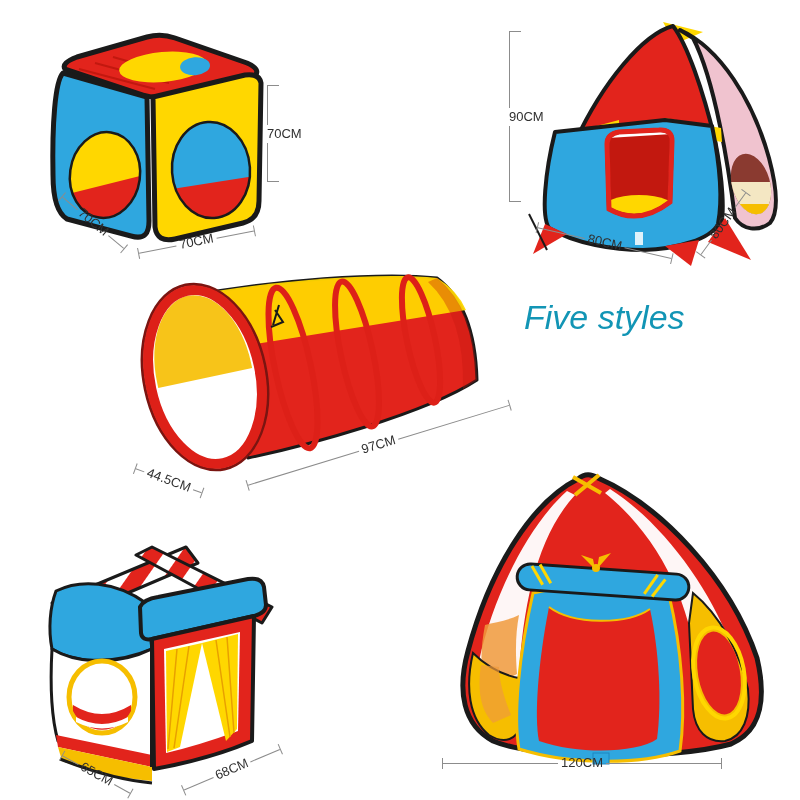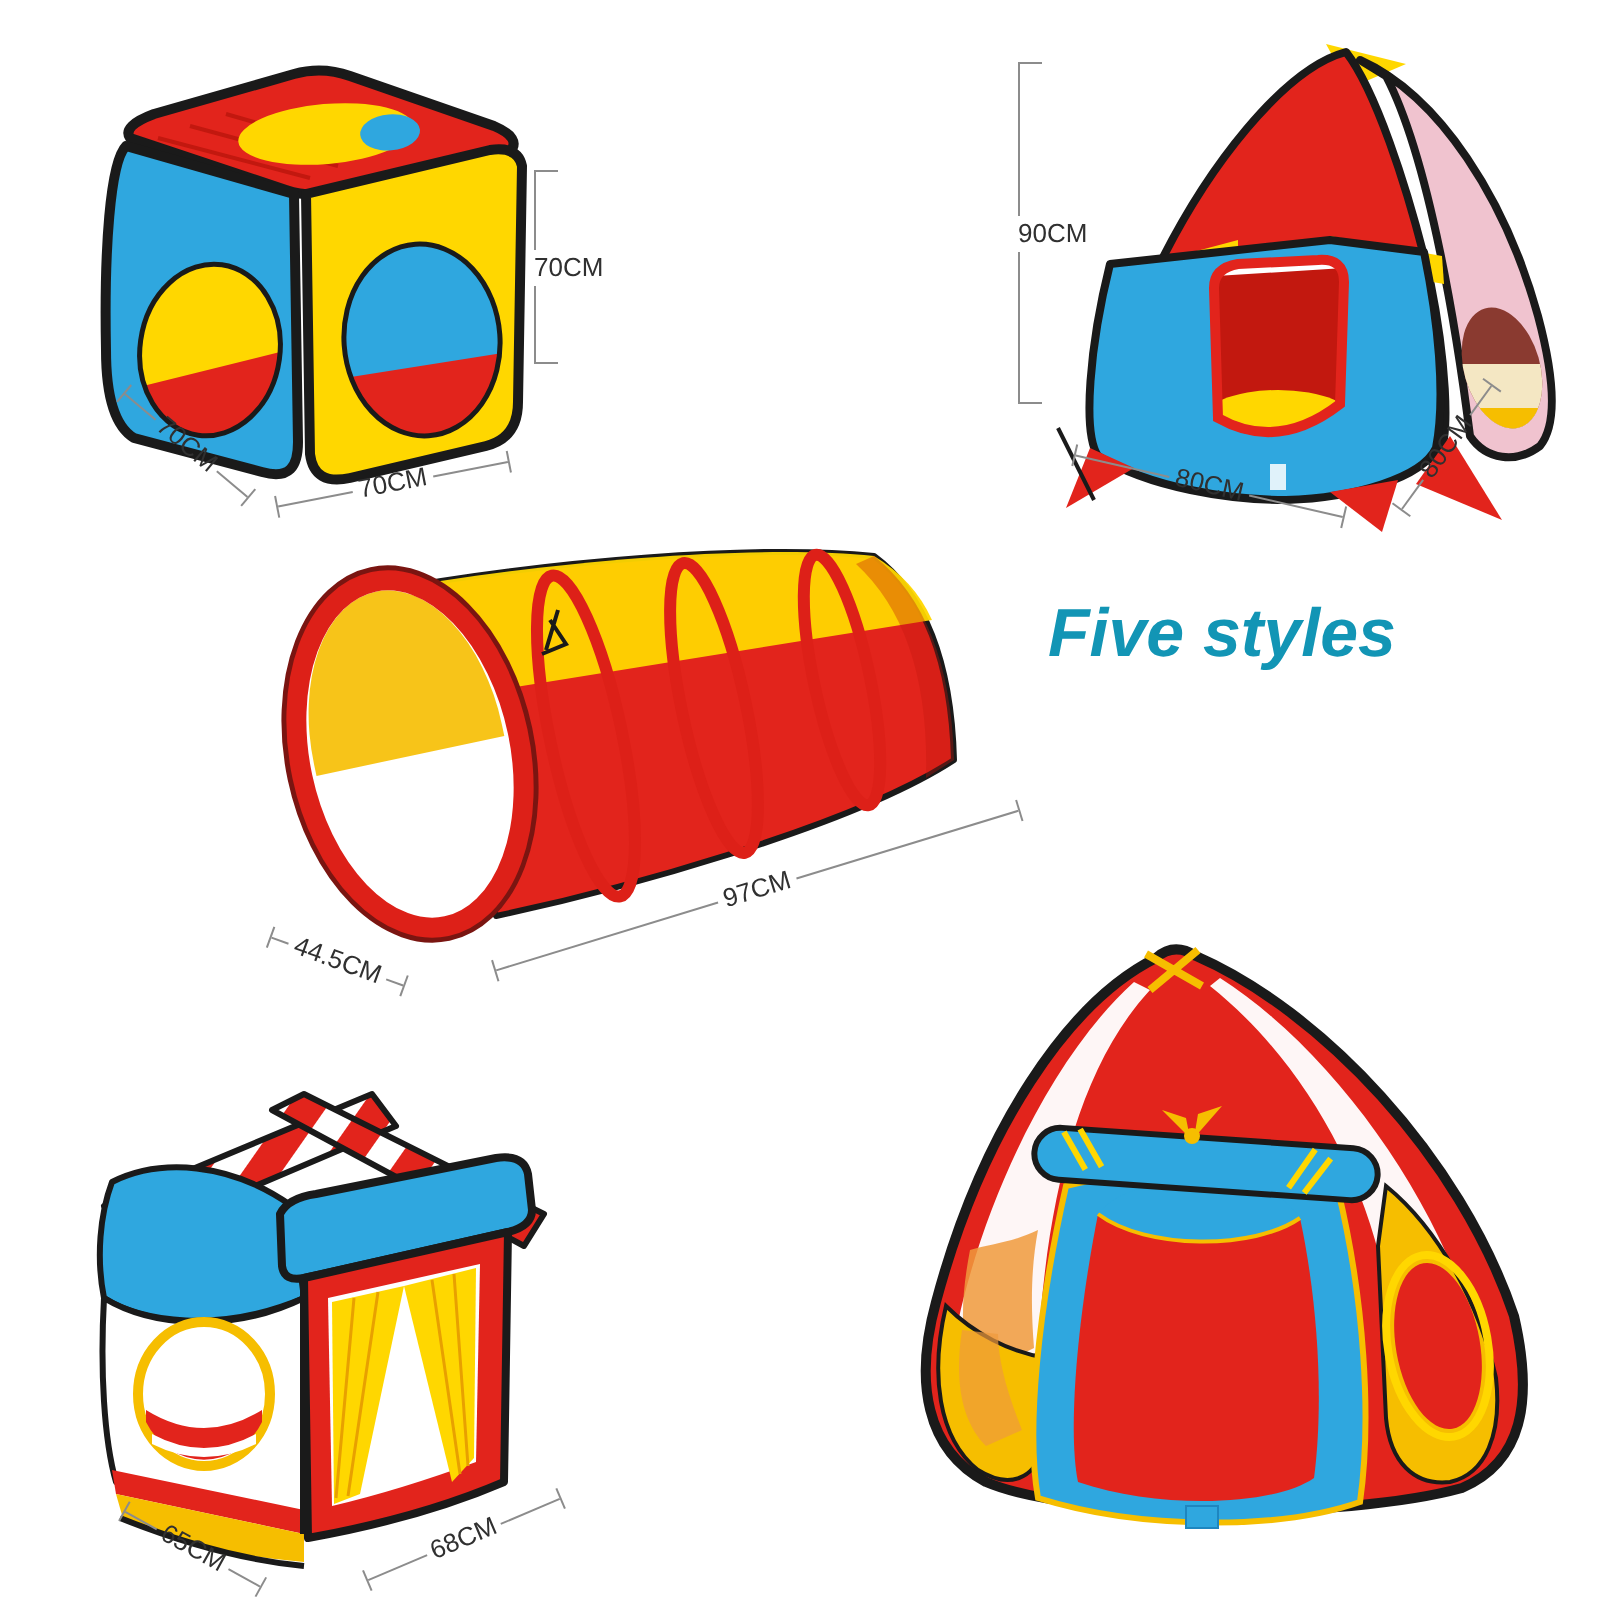--- a/index.html
+++ b/index.html
@@ -22,21 +22,21 @@
   .dim-h{flex-direction:row;height:14px;transform-origin:0 50%;}
   .dim-v{flex-direction:column;width:40px;align-items:flex-start;}
   .tick-v{width:1px;height:11px;background:var(--c-dim_line);flex:none;}
   .tick-h{width:12px;height:1px;background:var(--c-dim_line);flex:none;}
   .seg-h{height:1px;flex:1;background:var(--c-dim_line);}
   .seg-v{width:1px;flex:1;background:var(--c-dim_line);}
   .dim-label{padding:0 3px;white-space:nowrap;}
   .dim-v .dim-label{padding:2px 0;}
 
   
-  .headline{position:absolute;left:524px;top:297px;font-style:italic;font-weight:700;
+  .headline{position:absolute;left:524px;top:297px;font-style:italic;font-weight:400;
             font-size:34px;line-height:41px;color:var(--c-headline);white-space:nowrap;}
 </style>
 </head>
 <body>
 
 <div id="stage">
 
   <figure class="product" style="left:35px;top:25px;width:235px;height:235px;">
     <svg viewBox="0 0 235 235">
       <defs>
@@ -248,18 +248,25 @@
     <span class="tick-v"></span>
   </div>
   <div class="dim dim-h" style="left:183px;top:783px;width:106px;transform:rotate(-23deg);">
     <span class="tick-v"></span>
     <span class="seg-h"></span>
     <span class="dim-label">68CM</span>
     <span class="seg-h"></span>
     <span class="tick-v"></span>
   </div>
 
+  <div class="dim dim-h" style="left:442px;top:756px;width:280px;">
+    <span class="tick-v"></span>
+    <span class="seg-h"></span>
+    <span class="dim-label">120CM</span>
+    <span class="seg-h"></span>
+    <span class="tick-v"></span>
+  </div>
 
   <div class="headline">
     <div>Five styles</div>
   </div>
 
 </div>
 
 </body></html>

